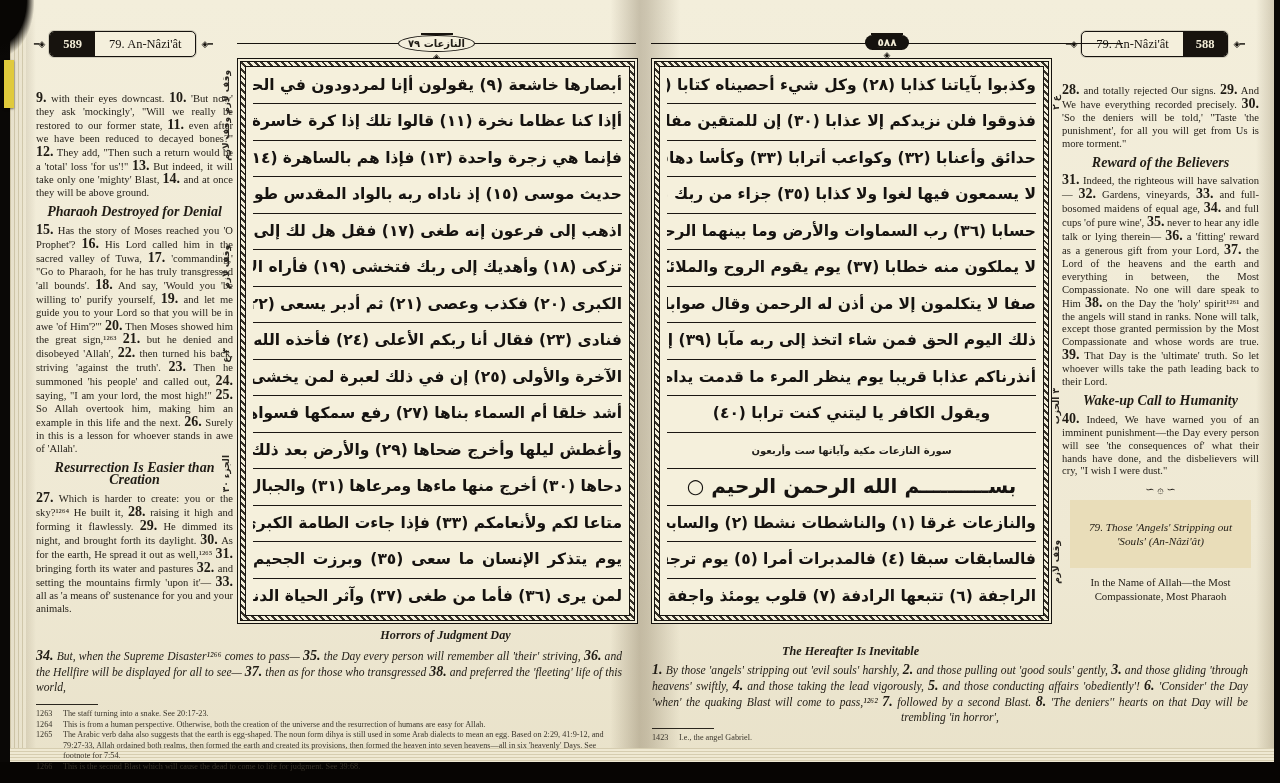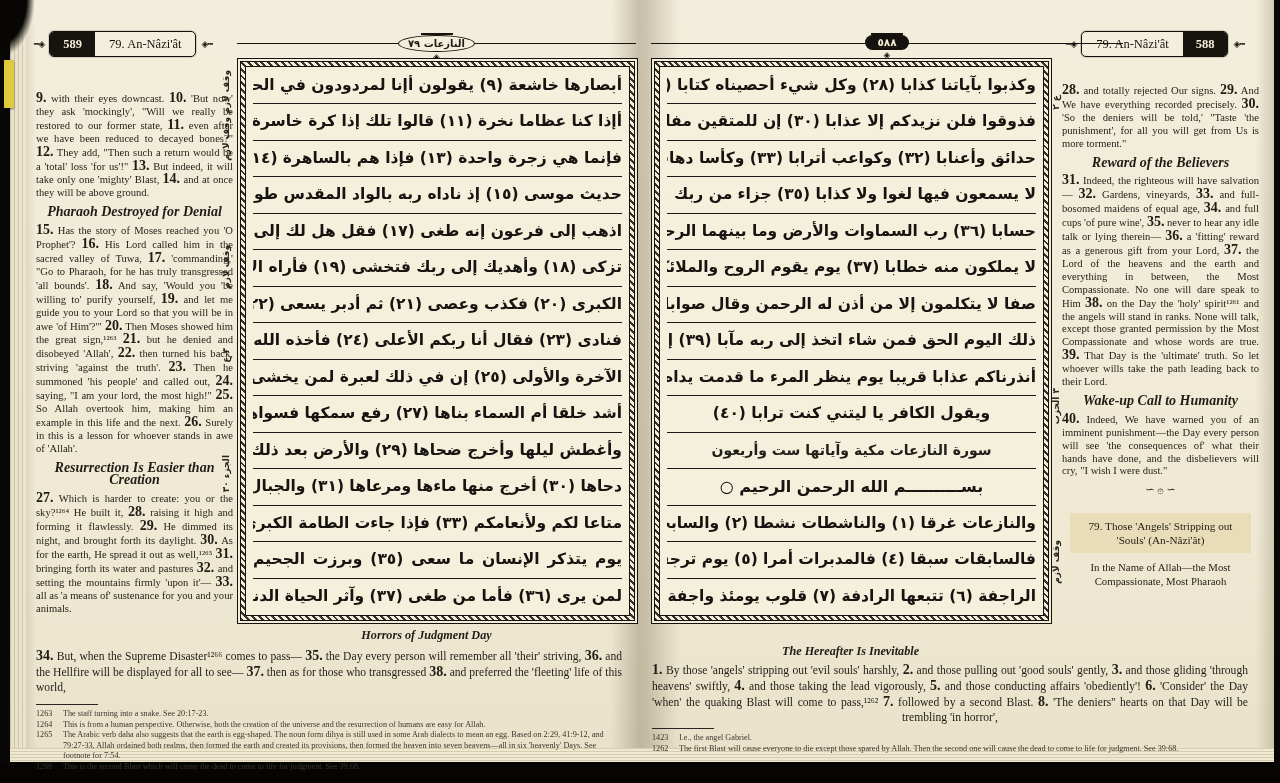--- a/index.html
+++ b/index.html
@@ -44,37 +44,37 @@
   
   .frame{position:absolute;border:1.9px solid #15120e;padding:2px;background:#f3eeda;}
   .frame-patt{height:100%;box-sizing:border-box;border:1px solid #15120e;padding:4px;
       background:repeating-linear-gradient(45deg,rgba(23,18,11,.85) 0 2px,#f3eeda 2px 4.8px);}
   .frame-in{height:100%;box-sizing:border-box;border:1.9px solid #15120e;background:#f5f0dc;
       padding:1px 7px;display:flex;flex-direction:column;}
   .ar{flex:1;border-bottom:1.4px solid #1b1712;direction:rtl;
       font:700 15.5px/35px "DejaVu Sans",sans-serif;color:#161310;
       text-align:justify;text-align-last:justify;overflow:hidden;white-space:nowrap;}
   .ar.c{text-align:center;text-align-last:center;}
-  .ar.band{font-size:14px;text-align:left;text-align-last:center;color:#22201a;}
-  .ar.basmala{font-size:16px;text-align:center;text-align-last:center;}
+  .ar.band{font-size:10px;text-align:left;text-align-last:center;color:#22201a;}
+  .ar.basmala{font-size:20px;text-align:center;text-align-last:center;}
   .ar.last{border-bottom:none;}
 
   
   .col{position:absolute;width:197px;font-size:10.6px;line-height:12.9px;text-align:justify;}
   .col p{margin:0 0 2px 0;}
   .vn{font-weight:bold;font-size:14px;}
   .sect{font-weight:bold;font-style:italic;text-align:center;font-size:14px;margin:6px 0 5px;}
   .orn-line{text-align:center;font-size:11px;margin:5px 0 4px;color:#17130e;}
-  .intro-box{background:#e9ddb9;margin:17px 8px 6px;padding:6px 10px;text-align:center;
-      font-size:11.2px;line-height:14px;}
+  .intro-box{background:#e9ddb9;margin:4px 8px 6px;padding:20px 10px;text-align:center;
+      font-style:italic;font-size:11.2px;line-height:14px;}
   .basmala-en{text-align:center;font-size:10.8px;line-height:13.5px;padding:2px 12px;}
 
   
   .bheading{position:absolute;width:399px;text-align:center;font-weight:bold;font-style:italic;font-size:12.2px;}
-  .bpara{position:absolute;font-size:11.6px;line-height:15px;text-align:justify;}
+  .bpara{position:absolute;font-size:11.6px;line-height:15px;text-align:justify;font-style:italic;}
   .bpara.centerlast{text-align-last:center;}
   .fnrule{position:absolute;width:62px;border-top:1.2px solid #2a261e;}
   .fns{position:absolute;font-size:8.2px;line-height:10.6px;color:#3a352b;text-align:left;}
   .fn{display:flex;}
   .fn .fno{width:27px;flex:none;}
   .fn .fnt{flex:1;}
 
   
   .mnote{position:absolute;writing-mode:vertical-rl;transform:rotate(180deg);
       font:700 9px "DejaVu Sans",sans-serif;color:#2a2620;letter-spacing:1px;white-space:nowrap;}
@@ -130,21 +130,21 @@
         <div class="ar">أشد خلقا أم السماء بناها (٢٧) رفع سمكها فسواها (٢٨)</div>
         <div class="ar">وأغطش ليلها وأخرج ضحاها (٢٩) والأرض بعد ذلك</div>
         <div class="ar">دحاها (٣٠) أخرج منها ماءها ومرعاها (٣١) والجبال أرساها (٣٢)</div>
         <div class="ar">متاعا لكم ولأنعامكم (٣٣) فإذا جاءت الطامة الكبرى (٣٤)</div>
         <div class="ar">يوم يتذكر الإنسان ما سعى (٣٥) وبرزت الجحيم</div>
         <div class="ar c last">لمن يرى (٣٦) فأما من طغى (٣٧) وآثر الحياة الدنيا (٣٨)</div>
       </div>
     </div>
   </div>
 
-  <div class="bheading" style="left:227px;top:628px;">Horrors of Judgment Day</div>
+  <div class="bheading" style="left:246px;top:628px;">Horrors of Judgment Day</div>
   <div class="bpara" style="left:36px;top:648px;width:586px;"><b class="vn">34.</b> But, when the Supreme Disaster¹²⁶⁶ comes to pass— <b class="vn">35.</b> the Day every person will remember all 'their' striving, <b class="vn">36.</b> and the Hellfire will be displayed for all to see— <b class="vn">37.</b> then as for those who transgressed <b class="vn">38.</b> and preferred the 'fleeting' life of this world,</div>
 
   <div class="fnrule" style="left:36px;top:704px;"></div>
   <div class="fns" style="left:36px;top:709px;width:588px;">
     <div class="fn">
       <span class="fno">1263</span>
       <span class="fnt">The staff turning into a snake. See 20:17-23.</span>
     </div>
     <div class="fn">
       <span class="fno">1264</span>
@@ -217,22 +217,18 @@
 
   <div class="bheading" style="left:651px;top:644px;">The Hereafter Is Inevitable</div>
   <div class="bpara centerlast" style="left:652px;top:662px;width:596px;"><b class="vn">1.</b> By those 'angels' stripping out 'evil souls' harshly, <b class="vn">2.</b> and those pulling out 'good souls' gently, <b class="vn">3.</b> and those gliding 'through heavens' swiftly, <b class="vn">4.</b> and those taking the lead vigorously, <b class="vn">5.</b> and those conducting affairs 'obediently'! <b class="vn">6.</b> 'Consider' the Day 'when' the quaking Blast will come to pass,¹²⁶² <b class="vn">7.</b> followed by a second Blast. <b class="vn">8.</b> 'The deniers'' hearts on that Day will be trembling 'in horror',</div>
 
   <div class="fnrule" style="left:652px;top:728px;"></div>
   <div class="fns" style="left:652px;top:733px;width:596px;">
     <div class="fn">
       <span class="fno">1423</span>
       <span class="fnt">I.e., the angel Gabriel.</span>
     </div>
-    <div class="fn">
-      <span class="fno">1262</span>
-      <span class="fnt">The first Blast will cause everyone to die except those spared by Allah. Then the second one will cause the dead to come to life for judgment. See 39:68.</span>
-    </div>
   </div>
 
   <span class="mnote" style="left:1051px;top:95px;">ع ٢</span>
   <span class="mnote" style="left:1051px;top:388px;">٣ الحزب</span>
   <span class="mnote" style="left:1051px;top:540px;">وقف لازم</span>
 </div>
 
 </body></html>

